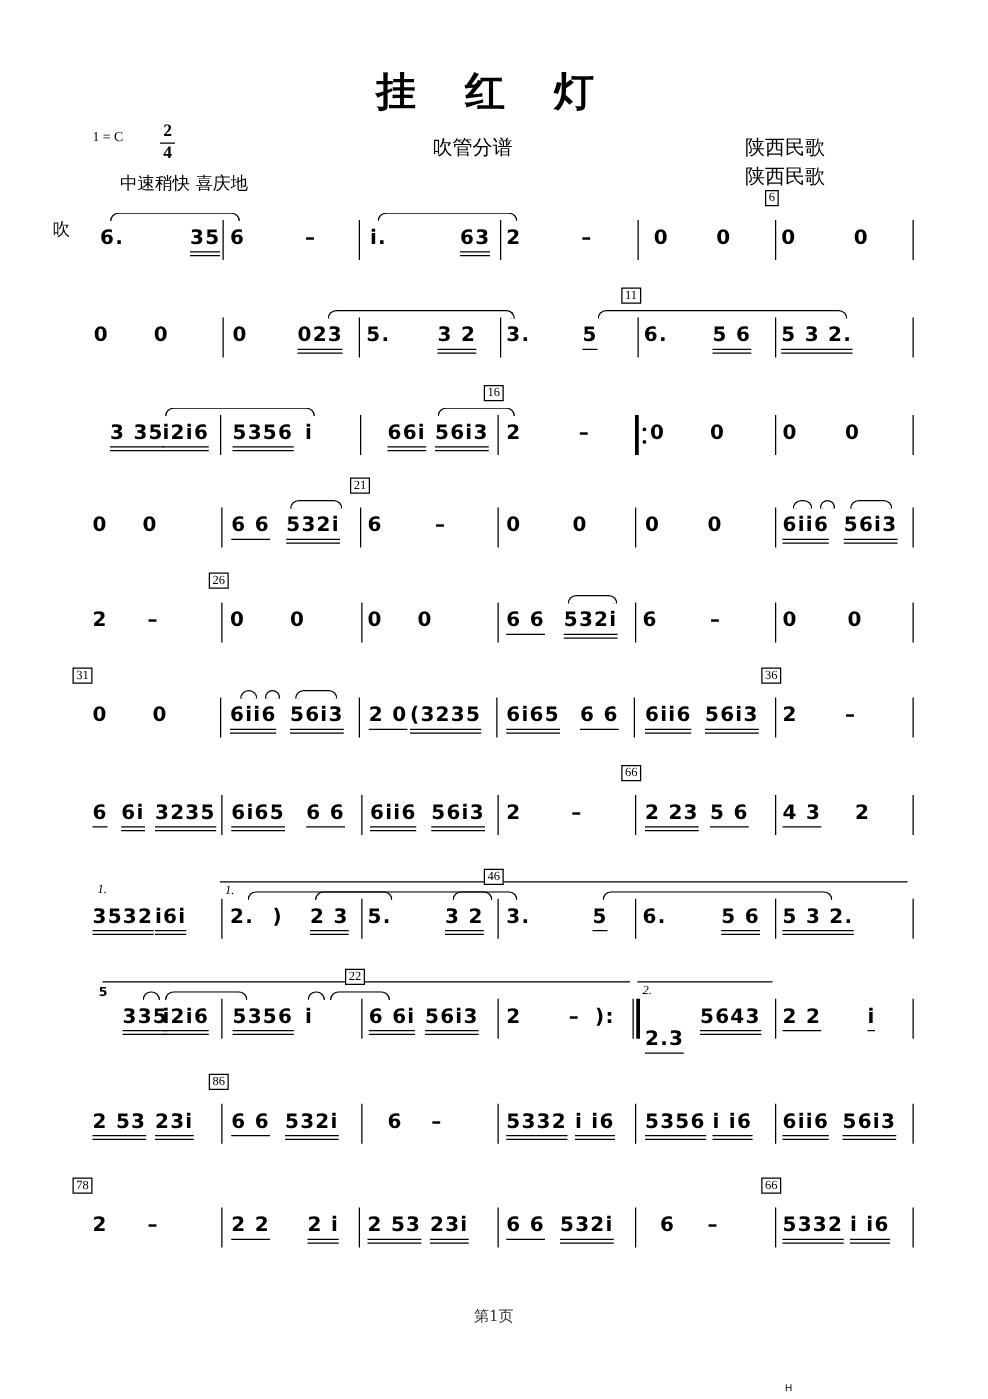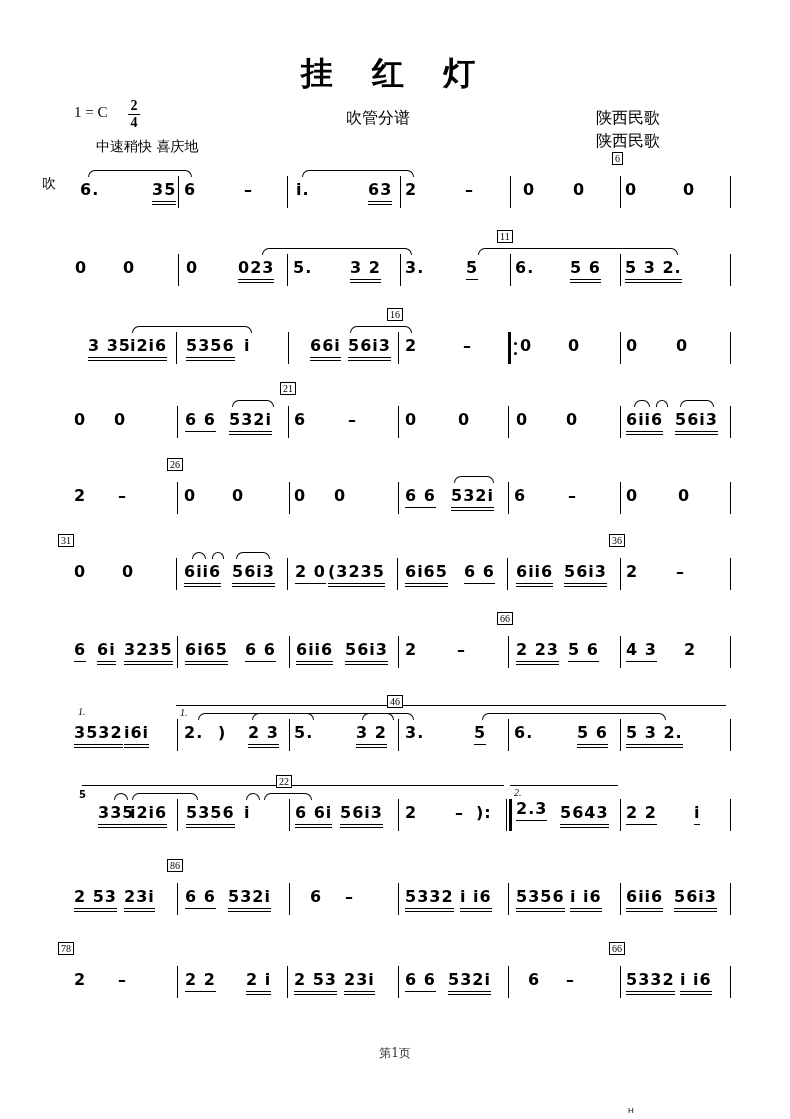--- a/index.html
+++ b/index.html
@@ -1,19 +1,19 @@
 <!DOCTYPE html>
 <html><head>
 <meta charset="utf-8">
 <style>
   html,body{margin:0;padding:0;background:#fff;}
   body{width:790px;height:1119px;position:relative;overflow:hidden;font-family:"Liberation Sans","DejaVu Sans",sans-serif;color:#000;}
   .abs{position:absolute;}
   .title{left:0;width:790px;top:52px;text-align:center;font-family:"DejaVu Serif",serif;font-size:32px;font-weight:bold;letter-spacing:14px;}
-  .key{left:74px;top:104px;font-size:15px;font-family:"Liberation Serif",serif;}
+  .key{left:74px;top:104px;font-size:11px;font-family:"Liberation Serif",serif;}
   .tsig{left:128px;top:98px;font-size:14px;font-family:"Liberation Serif",serif;font-weight:bold;text-align:center;line-height:16px;}
   .tsig .ln{border-top:1px solid #000;width:12px;margin:0 auto;}
   .part{left:346px;top:108px;font-size:16px;font-family:"DejaVu Serif",serif;}
   .origin{left:596px;top:106px;font-size:16px;font-family:"DejaVu Serif",serif;line-height:23px;}
   .tempo{left:96px;top:138px;font-size:14px;font-family:"DejaVu Serif",serif;}
   .instr{left:42px;top:175px;font-size:14px;font-family:"DejaVu Serif",serif;}
   .row{position:absolute;left:0;width:790px;height:60px;}
   .bar{position:absolute;width:1px;background:#000;height:32px;}
   .bar.thick{width:3px;}
   .note{position:absolute;font-size:16px;font-weight:bold;font-family:"DejaVu Sans",sans-serif;letter-spacing:1px;white-space:pre;}
@@ -251,21 +251,21 @@
       <div class="bar thick" style="left: 509px; top: 6px;"></div>
       <div class="note" style="left: 98px; top: 10px; text-align: right;">335<div class="u1" style="top: 21px;"></div><div class="u1" style="top: 24px;"></div></div>
       <div class="note" style="left: 130px; top: 10px;">i2i6<div class="u1" style="top: 21px;"></div><div class="u1" style="top: 24px;"></div></div>
       <div class="note" style="left: 186px; top: 10px;">5356<div class="u1" style="top: 21px;"></div><div class="u1" style="top: 24px;"></div></div>
       <div class="note" style="left: 244px; top: 10px;">i</div>
       <div class="note" style="left: 295px; top: 10px;">6 6i<div class="u1" style="top: 21px;"></div><div class="u1" style="top: 24px;"></div></div>
       <div class="note" style="left: 340px; top: 10px;">56i3<div class="u1" style="top: 21px;"></div><div class="u1" style="top: 24px;"></div></div>
       <div class="note" style="left: 405px; top: 10px;">2</div>
       <div class="note" style="left: 455px; top: 10px;">–</div>
       <div class="note" style="left: 476px; top: 10px;">):</div>
-      <div class="note" style="left: 516px; top: 6px;">2.3<div class="u1" style="top: 21px;"></div></div>
+      <div class="note" style="left: 516px; top: 28px;">2.3<div class="u1" style="top: 21px;"></div></div>
       <div class="note" style="left: 560px; top: 10px;">5643<div class="u1" style="top: 21px;"></div><div class="u1" style="top: 24px;"></div></div>
       <div class="note" style="left: 626px; top: 10px;">2 2<div class="u1" style="top: 21px;"></div></div>
       <div class="note" style="left: 694px; top: 10px;">i<div class="u1" style="top: 21px;"></div></div>
       <div class="slur" style="left: 114px; width: 12px; top: 0px;"></div>
       <div class="slur" style="left: 132px; width: 64px; top: 0px;"></div>
       <div class="slur" style="left: 246px; width: 12px; top: 0px;"></div>
       <div class="slur" style="left: 264px; width: 46px; top: 0px;"></div>
       <div class="volta" style="left: 82px; width: 422px; top: -8px;"></div>
       <div class="volta" style="left: 510px; width: 108px; top: -8px;">
         <span>2.</span>

